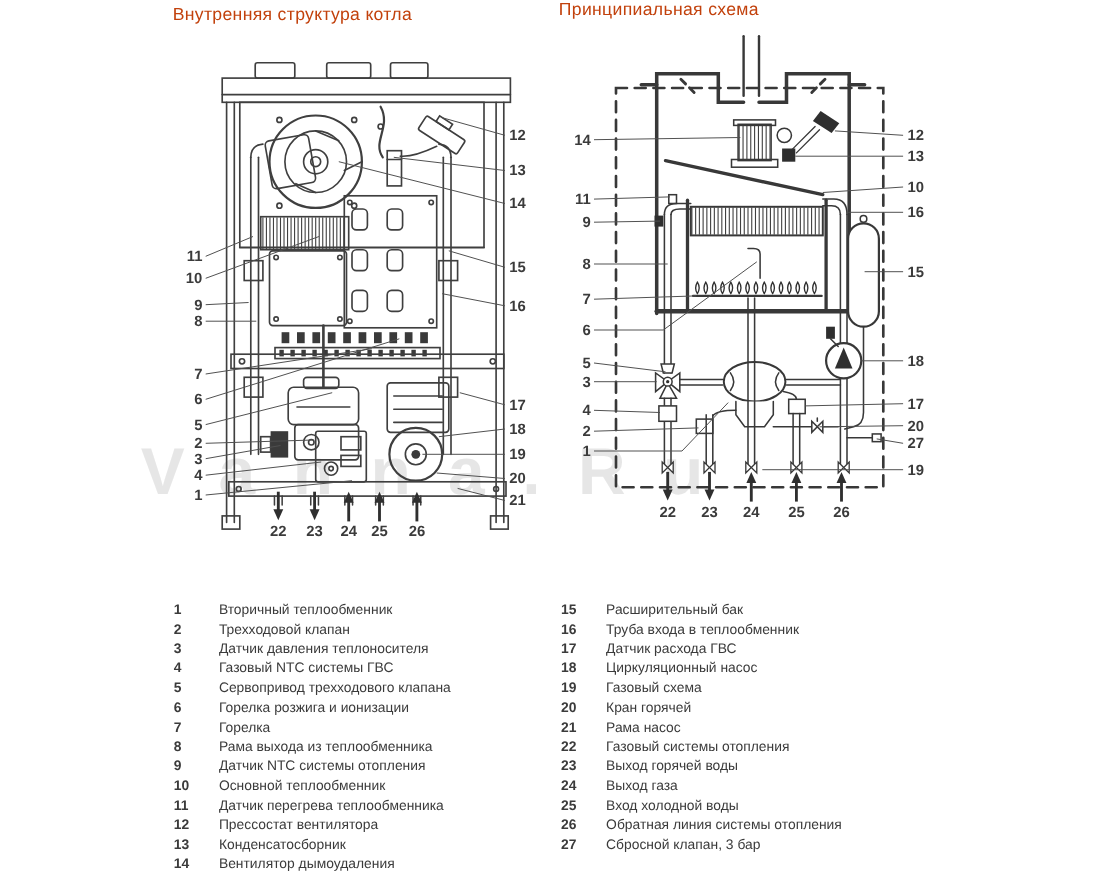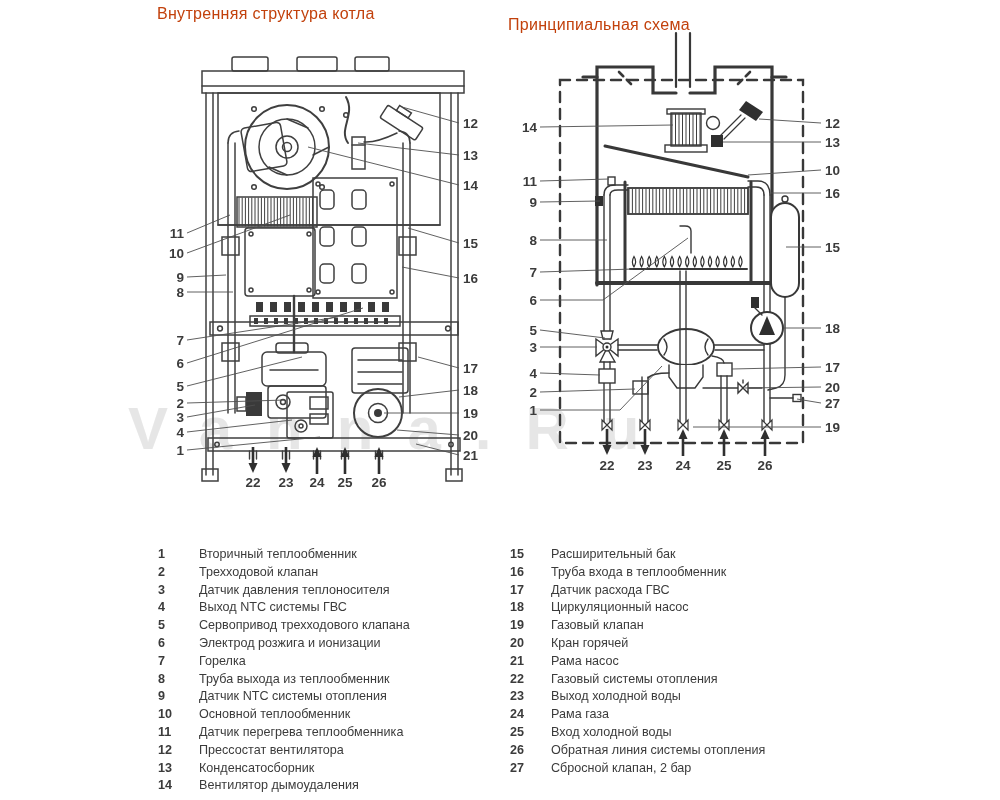--- a/index.html
+++ b/index.html
@@ -16,21 +16,21 @@
       color:#cfcfcf;opacity:.5;white-space:nowrap;}
 </style>
 </head>
 <body>
 
 <div id="canvas">
 
   <div class="wm">Vanna.Ru</div>
 
   <div class="title" style="left:157px;top:5px">Внутренняя структура котла</div>
-  <div class="title" style="left:508px;top:16px">Принципиальная схема</div>
+  <div class="title" style="left:508px;top:1px">Принципиальная схема</div>
 
   <svg style="left:150px;top:45px" width="345" height="460" viewBox="0 0 345 460">
     <g stroke="#3f3f3f" fill="none" stroke-width="1.5" stroke-linecap="round">
 
       <rect x="82" y="12" width="36" height="14" rx="2"></rect>
       <rect x="147" y="12" width="40" height="14" rx="2"></rect>
       <rect x="205" y="12" width="34" height="14" rx="2"></rect>
       <rect x="52" y="26" width="262" height="22"></rect>
       <line x1="52" y1="41" x2="314" y2="41"></line>
 
@@ -502,37 +502,37 @@
       <div class="lrow">
         <span class="ln">2</span>
         <span class="lt">Трехходовой клапан</span>
       </div>
       <div class="lrow">
         <span class="ln">3</span>
         <span class="lt">Датчик давления теплоносителя</span>
       </div>
       <div class="lrow">
         <span class="ln">4</span>
-        <span class="lt">Выход NTC системы ГВС</span>
+        <span class="lt">Газовый NTC системы ГВС</span>
       </div>
       <div class="lrow">
         <span class="ln">5</span>
         <span class="lt">Сервопривод трехходового клапана</span>
       </div>
       <div class="lrow">
         <span class="ln">6</span>
-        <span class="lt">Электрод розжига и ионизации</span>
+        <span class="lt">Горелка розжига и ионизации</span>
       </div>
       <div class="lrow">
         <span class="ln">7</span>
         <span class="lt">Горелка</span>
       </div>
       <div class="lrow">
         <span class="ln">8</span>
-        <span class="lt">Труба выхода из теплообменник</span>
+        <span class="lt">Рама выхода из теплообменника</span>
       </div>
       <div class="lrow">
         <span class="ln">9</span>
         <span class="lt">Датчик NTC системы отопления</span>
       </div>
       <div class="lrow">
         <span class="ln">10</span>
         <span class="lt">Основной теплообменник</span>
       </div>
       <div class="lrow">
@@ -565,49 +565,49 @@
       <div class="lrow">
         <span class="ln">17</span>
         <span class="lt">Датчик расхода ГВС</span>
       </div>
       <div class="lrow">
         <span class="ln">18</span>
         <span class="lt">Циркуляционный насос</span>
       </div>
       <div class="lrow">
         <span class="ln">19</span>
-        <span class="lt">Газовый клапан</span>
+        <span class="lt">Газовый схема</span>
       </div>
       <div class="lrow">
         <span class="ln">20</span>
         <span class="lt">Кран горячей</span>
       </div>
       <div class="lrow">
         <span class="ln">21</span>
         <span class="lt">Рама насос</span>
       </div>
       <div class="lrow">
         <span class="ln">22</span>
         <span class="lt">Газовый системы отопления</span>
       </div>
       <div class="lrow">
         <span class="ln">23</span>
-        <span class="lt">Выход холодной воды</span>
+        <span class="lt">Выход горячей воды</span>
       </div>
       <div class="lrow">
         <span class="ln">24</span>
-        <span class="lt">Рама газа</span>
+        <span class="lt">Выход газа</span>
       </div>
       <div class="lrow">
         <span class="ln">25</span>
         <span class="lt">Вход холодной воды</span>
       </div>
       <div class="lrow">
         <span class="ln">26</span>
         <span class="lt">Обратная линия системы отопления</span>
       </div>
       <div class="lrow">
         <span class="ln">27</span>
-        <span class="lt">Сбросной клапан, 2 бар</span>
+        <span class="lt">Сбросной клапан, 3 бар</span>
       </div>
     </div>
 
 </div>
 
 </body></html>

